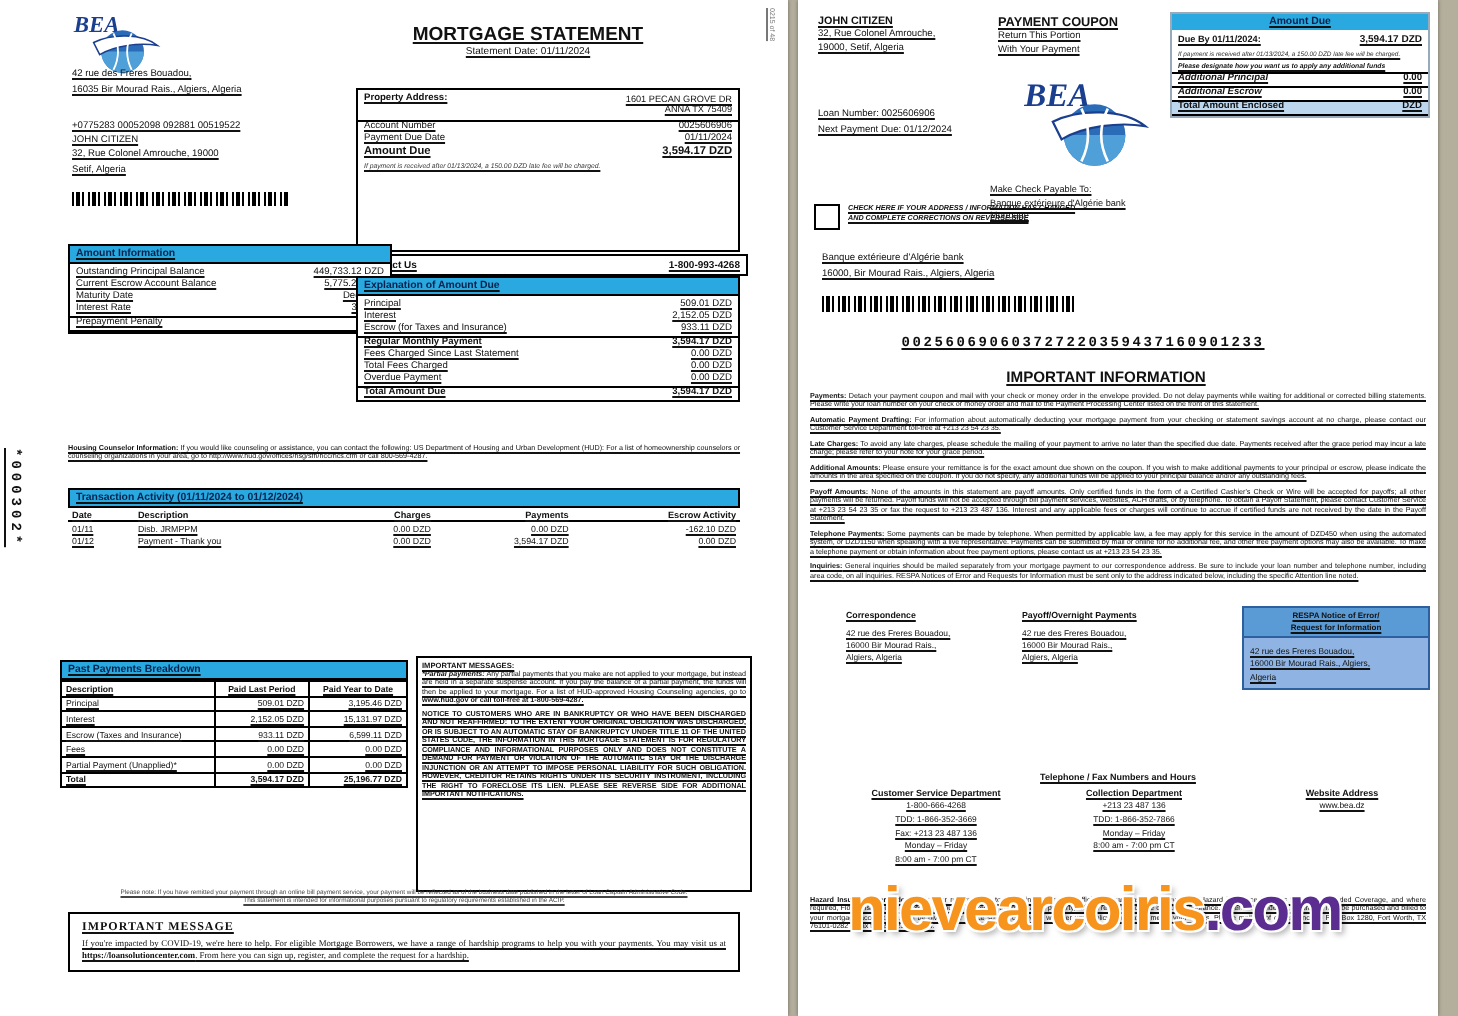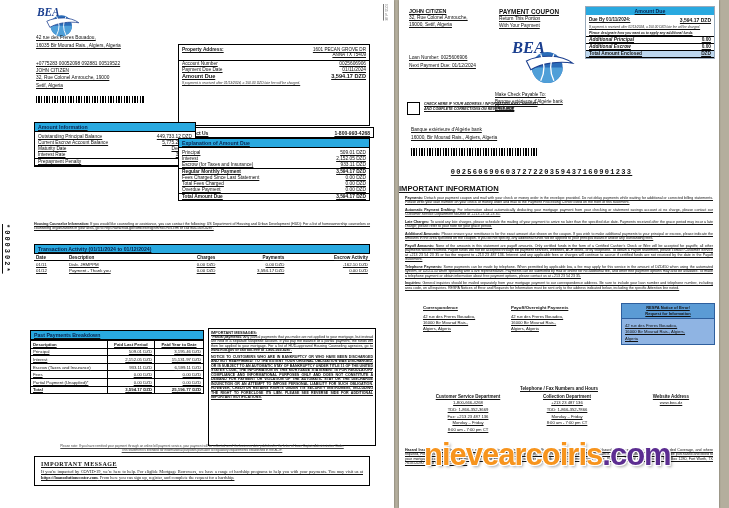--- a/index.html
+++ b/index.html
@@ -48,20 +48,24 @@
     <svg width="46" height="32" viewBox="0 0 60 42">
       <text x="1" y="13" font-family="Liberation Serif,serif" font-style="italic" font-weight="bold" font-size="15" fill="#1b3f8f">BEA</text>
       <circle cx="33" cy="26" r="14" fill="#2b6cb8"></circle>
       <path d="M19 26 a14 14 0 0 0 28 0 z" fill="#4f9fd8"></path>
       <path d="M14 20 C 26 14, 46 14, 56 22 C 44 20, 28 22, 18 28 Z" fill="#fff" stroke="#1b3f8f" stroke-width="1"></path>
       <path d="M27 14 q6 12 0 24" stroke="#fff" stroke-width="1.2" fill="none"></path>
       <path d="M39 14 q-6 12 0 24" stroke="#fff" stroke-width="1.2" fill="none"></path>
     </svg>
   </div>
 
+  <div class="abs" style="left:160px;top:12px;width:208px;text-align:center;">
+    <div class="b" style="font-size:9.5px;">MORTGAGE STATEMENT</div>
+    <div style="font-size:5px;">Statement Date: 01/11/2024</div>
+  </div>
 
   <div class="abs vtext" style="left:384px;top:4px;font-size:3.5px;color:#777;">0215 of 48</div>
 
   <div class="abs pre" style="left:36px;top:34px;font-size:4.8px;line-height:1.6;">42 rue des Freres Bouadou,
 16035 Bir Mourad Rais., Algiers, Algeria</div>
 
   <div class="abs" style="left:36px;top:60px;font-size:4.8px;line-height:1.5;">
     <div>+0775283 00052098 092881 00519522</div>
     <div class="pre">JOHN CITIZEN
 32, Rue Colonel Amrouche, 19000
@@ -323,21 +327,21 @@
 AND COMPLETE CORRECTIONS ON REVERSE SIDE</div>
   </div>
 
   <div class="abs pre" style="left:12px;top:126px;font-size:4.8px;line-height:1.6;">Banque extérieure d'Algérie bank
 16000, Bir Mourad Rais., Algiers, Algeria</div>
 
   <div class="abs barcode" style="left:12px;top:148px;width:126px;height:8px;"></div>
 
   <div class="abs ocr" style="left:0;top:168px;width:285px;text-align:center;">002560690603727220359437160901233</div>
 
-  <div class="abs b" style="left:0;top:184px;width:308px;text-align:left;font-size:7.6px;">IMPORTANT INFORMATION</div>
+  <div class="abs b" style="left:0;top:184px;width:308px;text-align:center;font-size:7.6px;">IMPORTANT INFORMATION</div>
 
   <div class="abs" style="left:6px;top:196px;width:308px;">
     <p class="tiny"><span class="b">Payments:</span> <span>Detach your payment coupon and mail with your check or money order in the envelope provided. Do not delay payments while waiting for additional or corrected billing statements. Please write your loan number on your check or money order and mail to the Payment Processing Center listed on the front of this statement.</span></p>
     <p class="tiny"><span class="b">Automatic Payment Drafting:</span> <span>For information about automatically deducting your mortgage payment from your checking or statement savings account at no charge, please contact our Customer Service Department toll-free at +213 23 54 23 35.</span></p>
     <p class="tiny"><span class="b">Late Charges:</span> <span>To avoid any late charges, please schedule the mailing of your payment to arrive no later than the specified due date. Payments received after the grace period may incur a late charge; please refer to your note for your grace period.</span></p>
     <p class="tiny"><span class="b">Additional Amounts:</span> <span>Please ensure your remittance is for the exact amount due shown on the coupon. If you wish to make additional payments to your principal or escrow, please indicate the amounts in the area specified on the coupon. If you do not specify, any additional funds will be applied to your principal balance and/or any outstanding fees.</span></p>
     <p class="tiny"><span class="b">Payoff Amounts:</span> <span>None of the amounts in this statement are payoff amounts. Only certified funds in the form of a Certified Cashier's Check or Wire will be accepted for payoffs; all other payments will be returned. Payoff funds will not be accepted through bill payment services, websites, ACH drafts, or by telephone. To obtain a Payoff Statement, please contact Customer Service at +213 23 54 23 35 or fax the request to +213 23 487 136. Interest and any applicable fees or charges will continue to accrue if certified funds are not received by the date in the Payoff Statement.</span></p>
     <p class="tiny"><span class="b">Telephone Payments:</span> <span>Some payments can be made by telephone. When permitted by applicable law, a fee may apply for this service in the amount of DZD450 when using the automated system, or DZD1150 when speaking with a live representative. Payments can be submitted by mail or online for no additional fee, and other free payment options may also be available. To make a telephone payment or obtain information about free payment options, please contact us at +213 23 54 23 35.</span></p>
     <p class="tiny"><span class="b">Inquiries:</span> <span>General inquiries should be mailed separately from your mortgage payment to our correspondence address. Be sure to include your loan number and telephone number, including area code, on all inquiries. RESPA Notices of Error and Requests for Information must be sent only to the address indicated below, including the specific Attention line noted.</span></p>
   </div>

